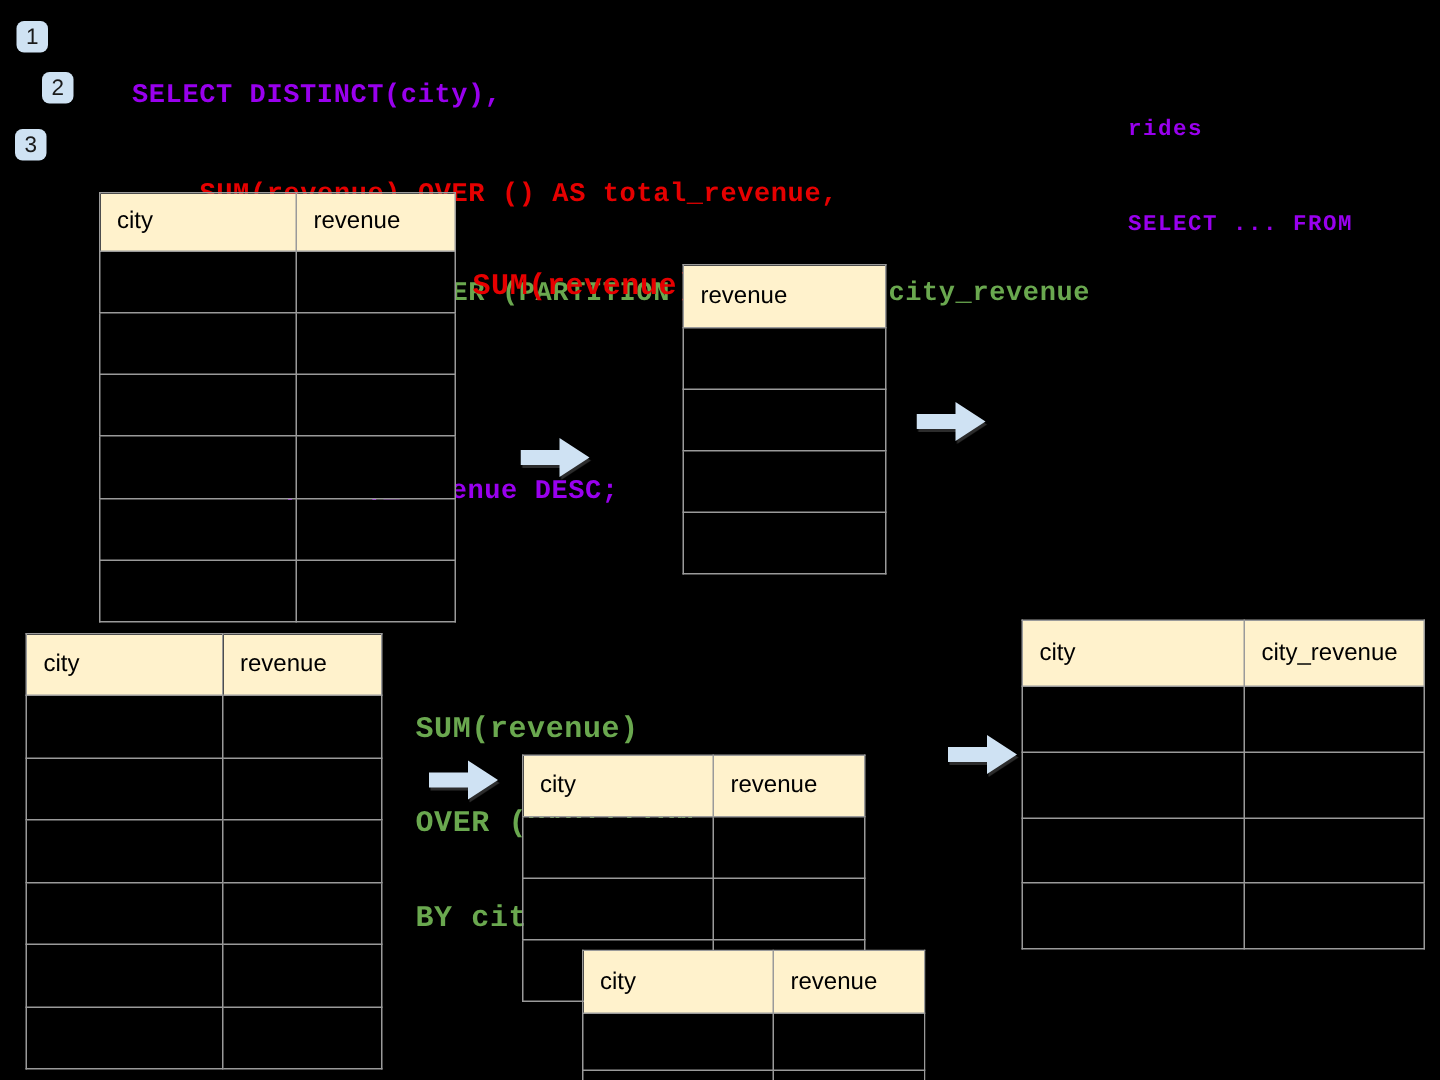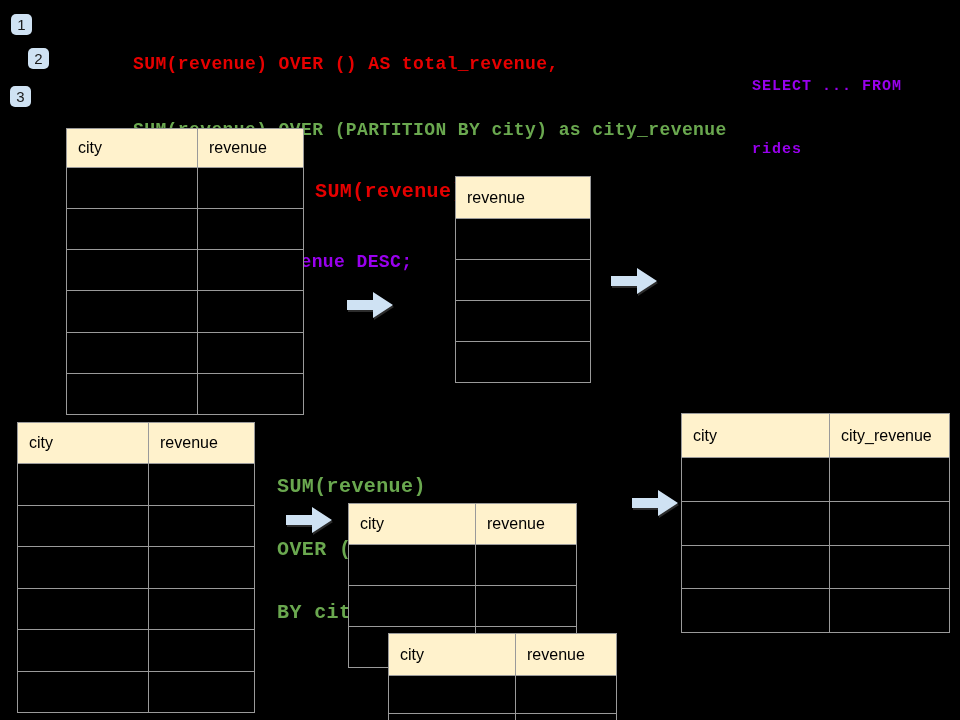--- a/index.html
+++ b/index.html
@@ -69,29 +69,30 @@
 </head>
 <body>
 
 <div class="stage">
 
   <div class="badge" id="badge-1">1</div>
   <div class="badge" id="badge-2">2</div>
   <div class="badge" id="badge-3">3</div>
 
   <div class="code mono">
+    <div class="cl c-purple">SELECT DISTINCT(city),</div>
     <div class="cl ind2 c-red">SUM(revenue) OVER () AS total_revenue,</div>
     <div class="cl ind2 c-green">SUM(revenue) OVER (PARTITION BY city) as city_revenue</div>
     <div class="cl ind1 c-purple">FROM rides</div>
     <div class="cl ind1 c-purple">ORDER by city_revenue DESC;</div>
   </div>
 
   <div class="note mono" id="side-note">
+    <div class="c-purple">rides</div>
     <div class="c-purple">SELECT ... FROM</div>
-    <div class="c-purple">rides</div>
   </div>
 
   <div class="note mono" id="note-total">
     <div class="c-red">SUM(revenue)</div>
   </div>
 
   <div class="note mono" id="note-partition">
     <div class="c-green">SUM(revenue)</div>
     <div class="c-green">OVER (PARTITION</div>
     <div class="c-green">BY city)</div>

